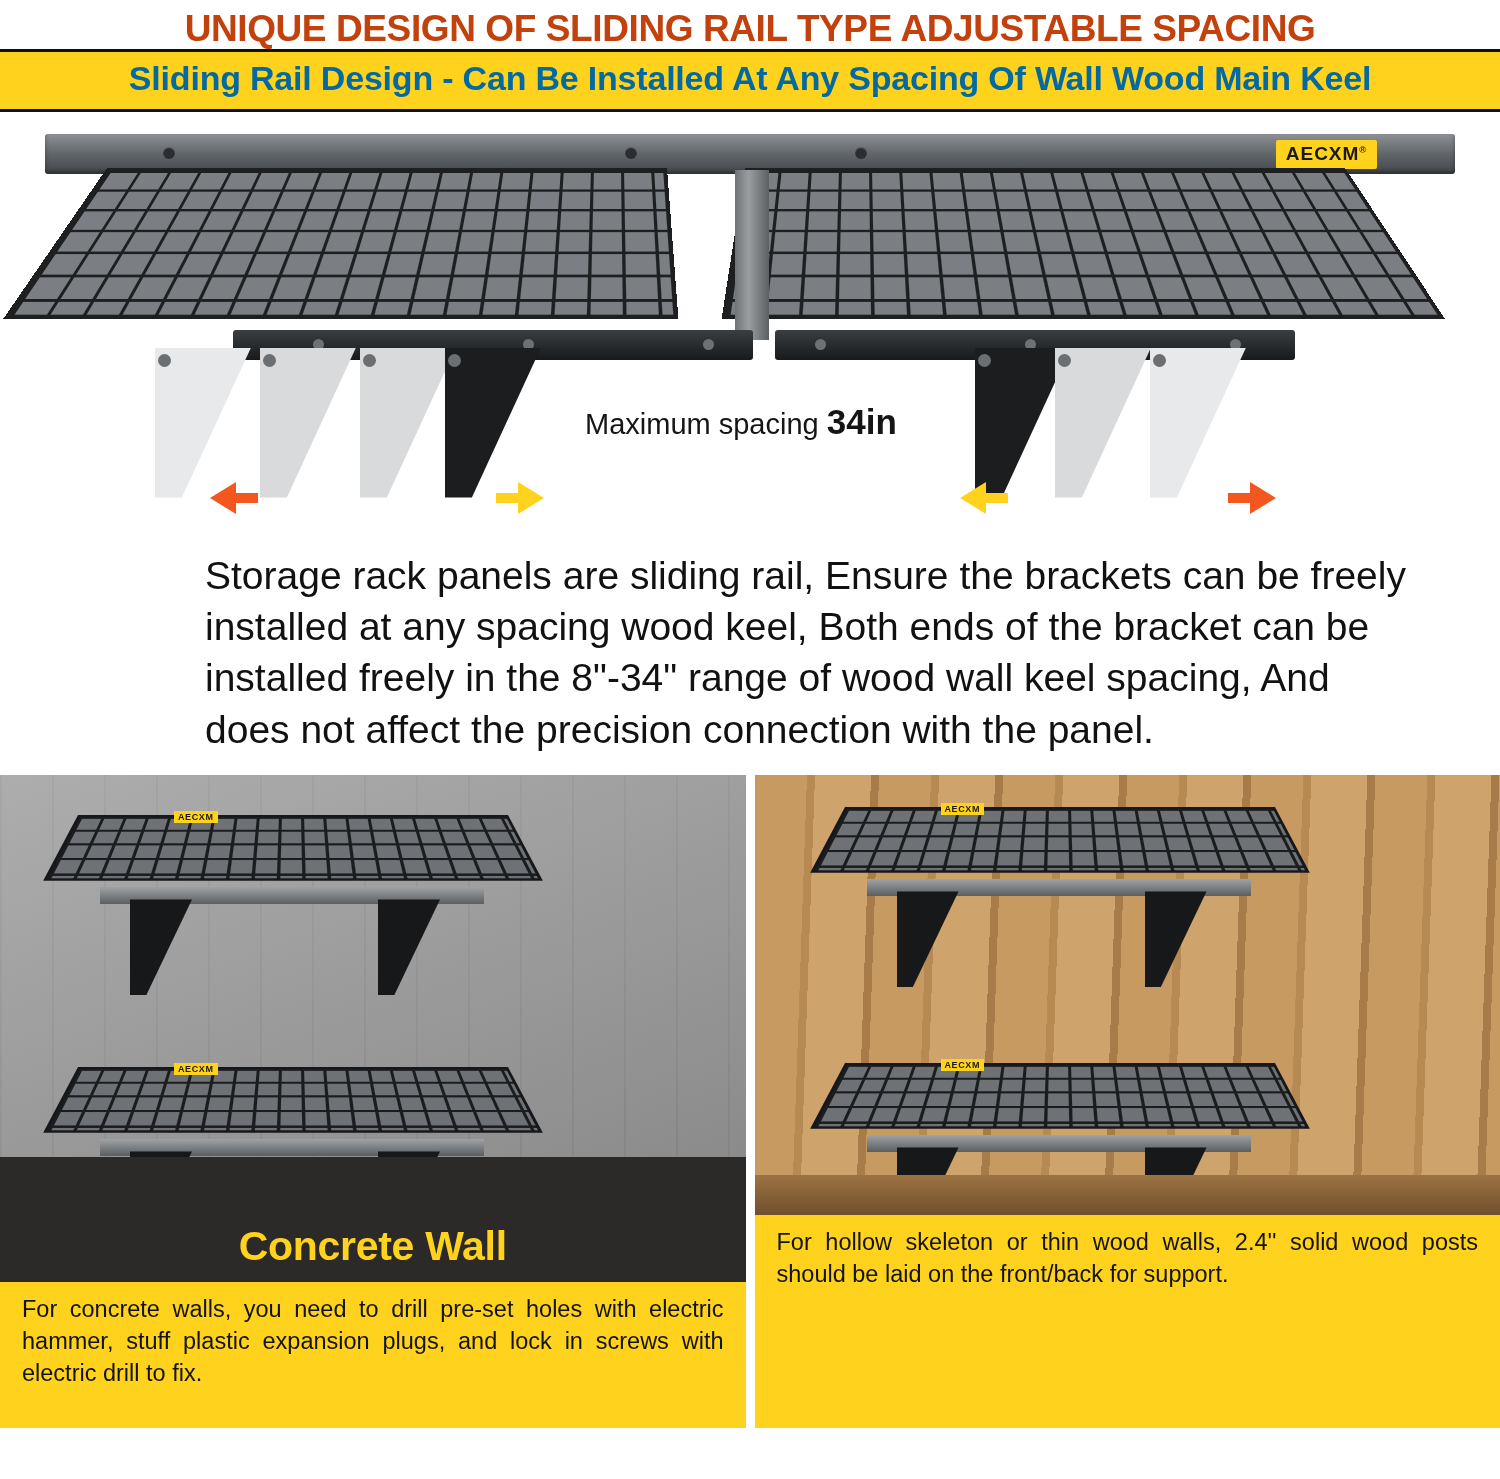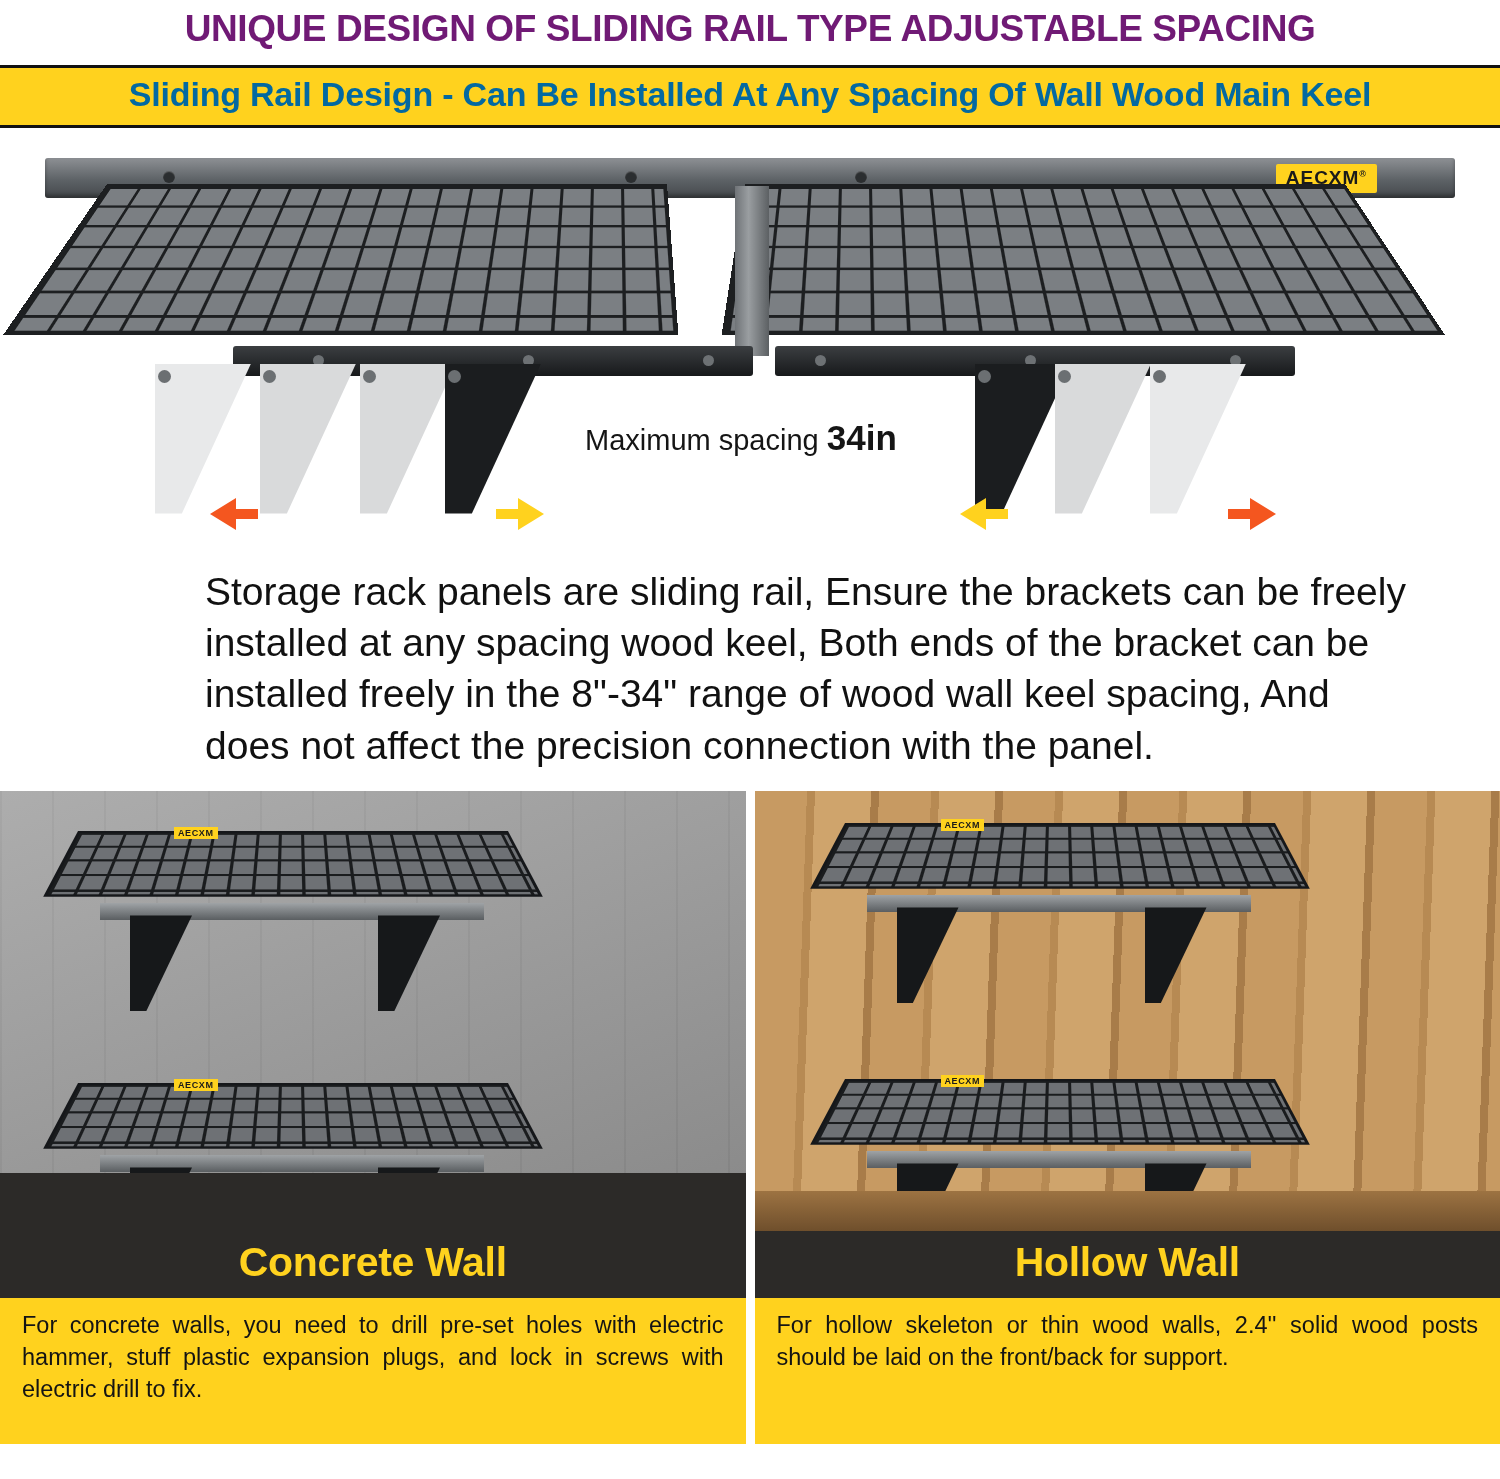--- a/index.html
+++ b/index.html
@@ -14,22 +14,22 @@
     overflow: hidden;
     position: relative;
   }
 
   
   .headline {
     text-align: center;
     font-size: 37px;
     font-weight: bold;
     letter-spacing: -0.4px;
-    color: #701a75;
-    padding: 10px 20px 16px 20px;
+    color: #c2410c;
+    padding: 10px 20px 0 20px;
     line-height: 1.05;
     white-space: nowrap;
   }
   .subbar {
     background: #FFD21E;
     border-top: 3px solid #111111;
     border-bottom: 3px solid #111111;
     text-align: center;
     font-size: 34px;
     font-weight: bold;
@@ -53,21 +53,21 @@
     position: absolute;
     left: 45px;
     top: 22px;
     width: 1410px;
     height: 250px;
   }
   
   .rail {
     position: absolute;
     left: 0;
-    top: 8px;
+    top: 0;
     width: 1410px;
     height: 40px;
     background: linear-gradient(#8d9094, #5d6266 55%, #44484b);
     border-radius: 3px;
     box-shadow: inset 0 -3px 4px rgba(0,0,0,.35);
   }
   .rail .hole {
     position: absolute;
     top: 13px;
     width: 12px;
@@ -458,18 +458,15 @@
         <div class="leg r"></div>
       </div>
       <div class="shelf" style="left:90px; top:288px">
         <div class="deck"></div>
         <div class="tag">AECXM</div>
         <div class="lip"></div>
         <div class="leg l"></div>
         <div class="leg r"></div>
       </div>
     </div>
-    <div class="label-band">
-      <span class="txt">Hollow Wall</span>
-    </div>
     <div class="caption">For hollow skeleton or thin wood walls, 2.4'' solid wood posts should be laid on the front/back for support.</div>
   </div>
 </div>
 
 </body></html>

